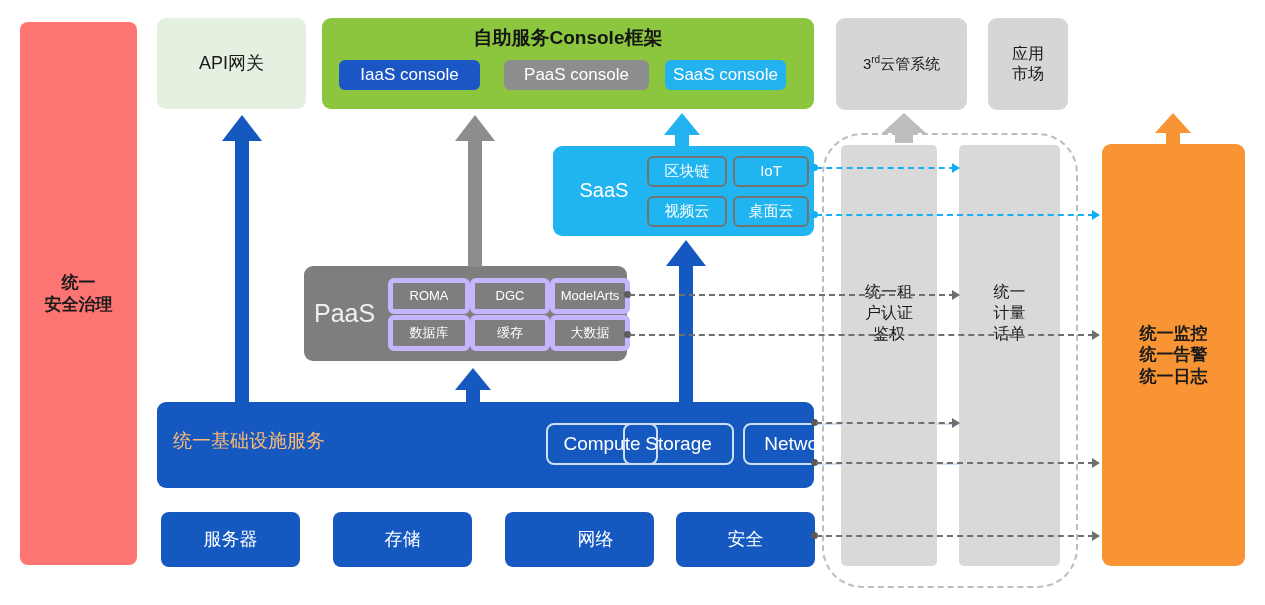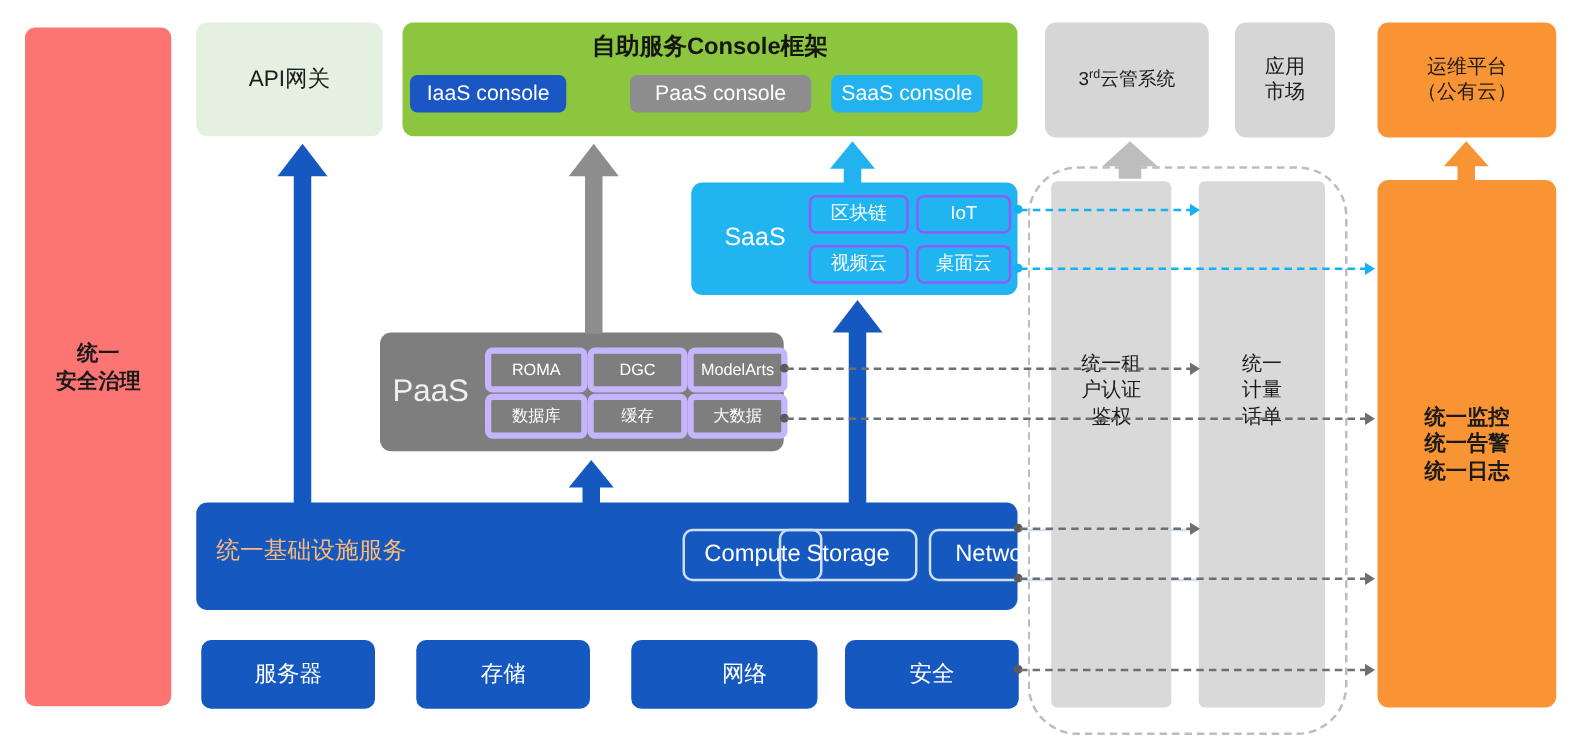--- a/index.html
+++ b/index.html
@@ -15,41 +15,41 @@
   .apigw{left:157px;top:18px;width:149px;height:91px;background:#e4f0e0;border-radius:9px;
          color:#1a1a1a;font-size:18px;}
 
   
   .console-frame{left:322px;top:18px;width:492px;height:91px;background:#8cc63e;border-radius:9px;
                  display:block;}
   .console-title{position:absolute;left:0;top:8px;width:100%;text-align:center;
                  color:#151515;font-size:19px;font-weight:600;}
   .console-chip{position:absolute;top:42px;height:30px;border-radius:6px;display:flex;
                 align-items:center;justify-content:center;color:#ffffff;font-size:17px;}
-  .chip-iaas{left:6px;width:125px;background:#1a56c4;}
+  .chip-iaas{left:17px;width:141px;background:#1a56c4;}
   .chip-paas{left:182px;width:145px;background:#8d8d8d;}
   .chip-saas{left:343px;width:121px;background:#21b2ef;}
 
   
   .thirdparty{left:836px;top:18px;width:131px;height:92px;background:#d6d6d6;border-radius:9px;
               color:#1a1a1a;font-size:15px;}
   .thirdparty sup{font-size:10px;vertical-align:super;}
   .appmarket{left:988px;top:18px;width:80px;height:92px;background:#d6d6d6;border-radius:9px;
              color:#1a1a1a;font-size:16px;}
 
   
   .ops-top{left:1102px;top:18px;width:143px;height:92px;background:#f99435;border-radius:9px;
            color:#1a1a1a;font-size:16px;}
   .ops-body{left:1102px;top:144px;width:143px;height:422px;background:#f99435;border-radius:9px;
             color:#1a1a1a;font-size:17px;font-weight:600;}
 
   
   .saas{left:553px;top:146px;width:261px;height:90px;background:#20b5f0;border-radius:9px;display:block;}
   .saas-label{position:absolute;left:12px;top:32px;width:78px;text-align:center;color:#fff;font-size:20px;}
-  .saas-chip{position:absolute;height:27px;border-radius:6px;border:2px solid #8b5cf6;
+  .saas-chip{position:absolute;height:27px;border-radius:6px;border:2px solid #737373;
              display:flex;align-items:center;justify-content:center;color:#ffffff;font-size:15px;}
   .sc-1{left:94px;top:10px;width:76px;}
   .sc-2{left:180px;top:10px;width:72px;}
   .sc-3{left:94px;top:50px;width:76px;}
   .sc-4{left:180px;top:50px;width:72px;}
 
   
   .paas{left:304px;top:266px;width:323px;height:95px;background:#7e7e7e;border-radius:9px;display:block;}
   .paas-label{position:absolute;left:10px;top:32px;width:78px;text-align:left;color:#f0f0f0;font-size:25px;}
   .paas-chip{position:absolute;height:26px;border-radius:6px;border:5px solid #c4b5fd;
@@ -133,26 +133,20 @@
     </div>
   </div>
 
   <div class="box appmarket">
     <div>
       <div>应用</div>
       <div>市场</div>
     </div>
   </div>
 
-  <div class="box ops-top">
-    <div>
-      <div>运维平台</div>
-      <div>（公有云）</div>
-    </div>
-  </div>
 
   <div class="box ops-body">
     <div>
       <div>统一监控</div>
       <div>统一告警</div>
       <div>统一日志</div>
     </div>
   </div>
 
   <div class="box saas">

